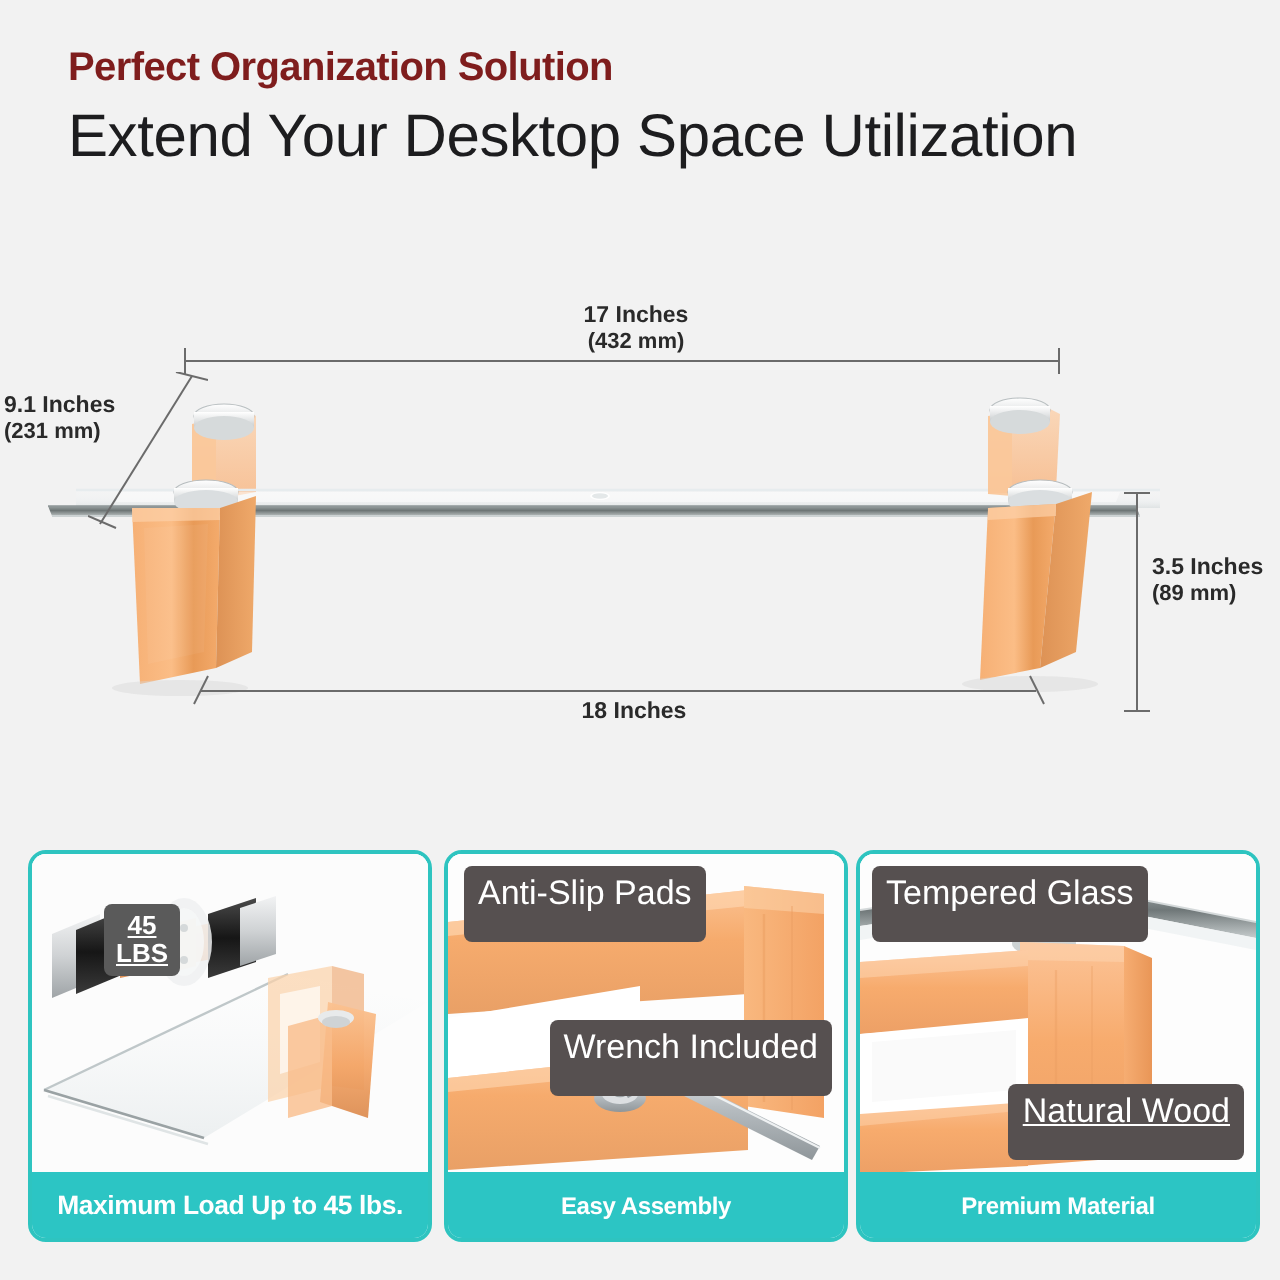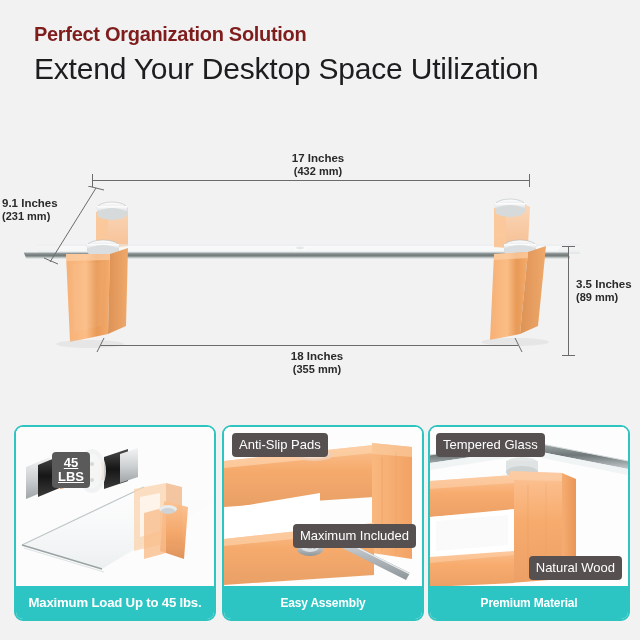--- a/index.html
+++ b/index.html
@@ -68,27 +68,27 @@
   .caption-bar {
     position: absolute; left: 0; right: 0; bottom: 0; height: 33px;
     background: #2cc5c4; color: #ffffff;
     display: flex; align-items: center; justify-content: center;
     font-size: 12px; font-weight: bold; letter-spacing: -0.2px; white-space: nowrap;
   }
   .caption-bar.small { font-size: 13.2px; }
 
   .tag {
     position: absolute; background: #565050; color: #ffffff;
-    font-size: 13px; line-height: 1; padding: 5px 7px 6px 7px;
+    font-size: 17px; line-height: 1; padding: 5px 7px 16px 7px;
     border-radius: 4px; white-space: nowrap; font-weight: normal;
   }
   .tag.t-antislip { left: 8px; top: 6px; }
   .tag.t-wrench   { right: 6px; bottom: 38px; }
   .tag.t-tempered { left: 6px; top: 6px; }
-  .tag.t-wood     { right: 6px; bottom: 6px; }
+  .tag.t-wood     { right: 6px; bottom: 6px; text-decoration: underline; }
 
   .weight-tag {
     position: absolute; left: 36px; top: 25px;
     background: #5a5a5a; color: #ffffff; border-radius: 4px;
     padding: 4px 6px; font-size: 13px; font-weight: bold; line-height: 14px;
     text-align: center;
     text-decoration: underline;
   }
 </style>
 </head>
@@ -227,21 +227,20 @@
 
     <div class="dimline dim-bottom-line"></div>
     <svg class="dim-bottom-tick-l" style="position:absolute;" viewBox="0 0 10 16">
       <line x1="8" y1="1" x2="1" y2="15" stroke="#6b6b6b" stroke-width="1"></line>
     </svg>
     <svg class="dim-bottom-tick-r" style="position:absolute;" viewBox="0 0 10 16">
       <line x1="2" y1="1" x2="9" y2="15" stroke="#6b6b6b" stroke-width="1"></line>
     </svg>
     <div class="dimlabel dim-bottom-label">
       <div>18 Inches</div>
-      <div class="sub">(355 mm)</div>
     </div>
   </div>
 
   <div class="panels">
 
     <div class="panel p1">
       <div class="panel-art">
         <svg viewBox="0 0 198 160" width="198" height="160">
           <defs>
             <linearGradient id="dbMetal" x1="0" y1="0" x2="0" y2="1">
@@ -353,21 +352,21 @@
             <ellipse cx="86" cy="119" rx="4" ry="2.6" fill="#9aa1a5"></ellipse>
           </g>
 
           <g>
             <path d="M86,116 L106,106 L110,112 L90,122 Z" fill="url(#steel)"></path>
             <path d="M104,105 L186,146 L182,153 L100,112 Z" fill="url(#steel)"></path>
             <path d="M104,106 L186,147" stroke="#eef1f2" stroke-width="1.1" fill="none"></path>
           </g>
         </svg>
         <div class="tag t-antislip">Anti-Slip Pads</div>
-        <div class="tag t-wrench">Maximum Included</div>
+        <div class="tag t-wrench">Wrench Included</div>
       </div>
       <div class="caption-bar">Easy Assembly</div>
     </div>
 
     <div class="panel p3">
       <div class="panel-art">
         <svg viewBox="0 0 198 160" width="198" height="160">
           <defs>
             <linearGradient id="woodP3" x1="0" y1="0" x2="0" y2="1">
               <stop offset="0%" stop-color="#fcc396"></stop>

